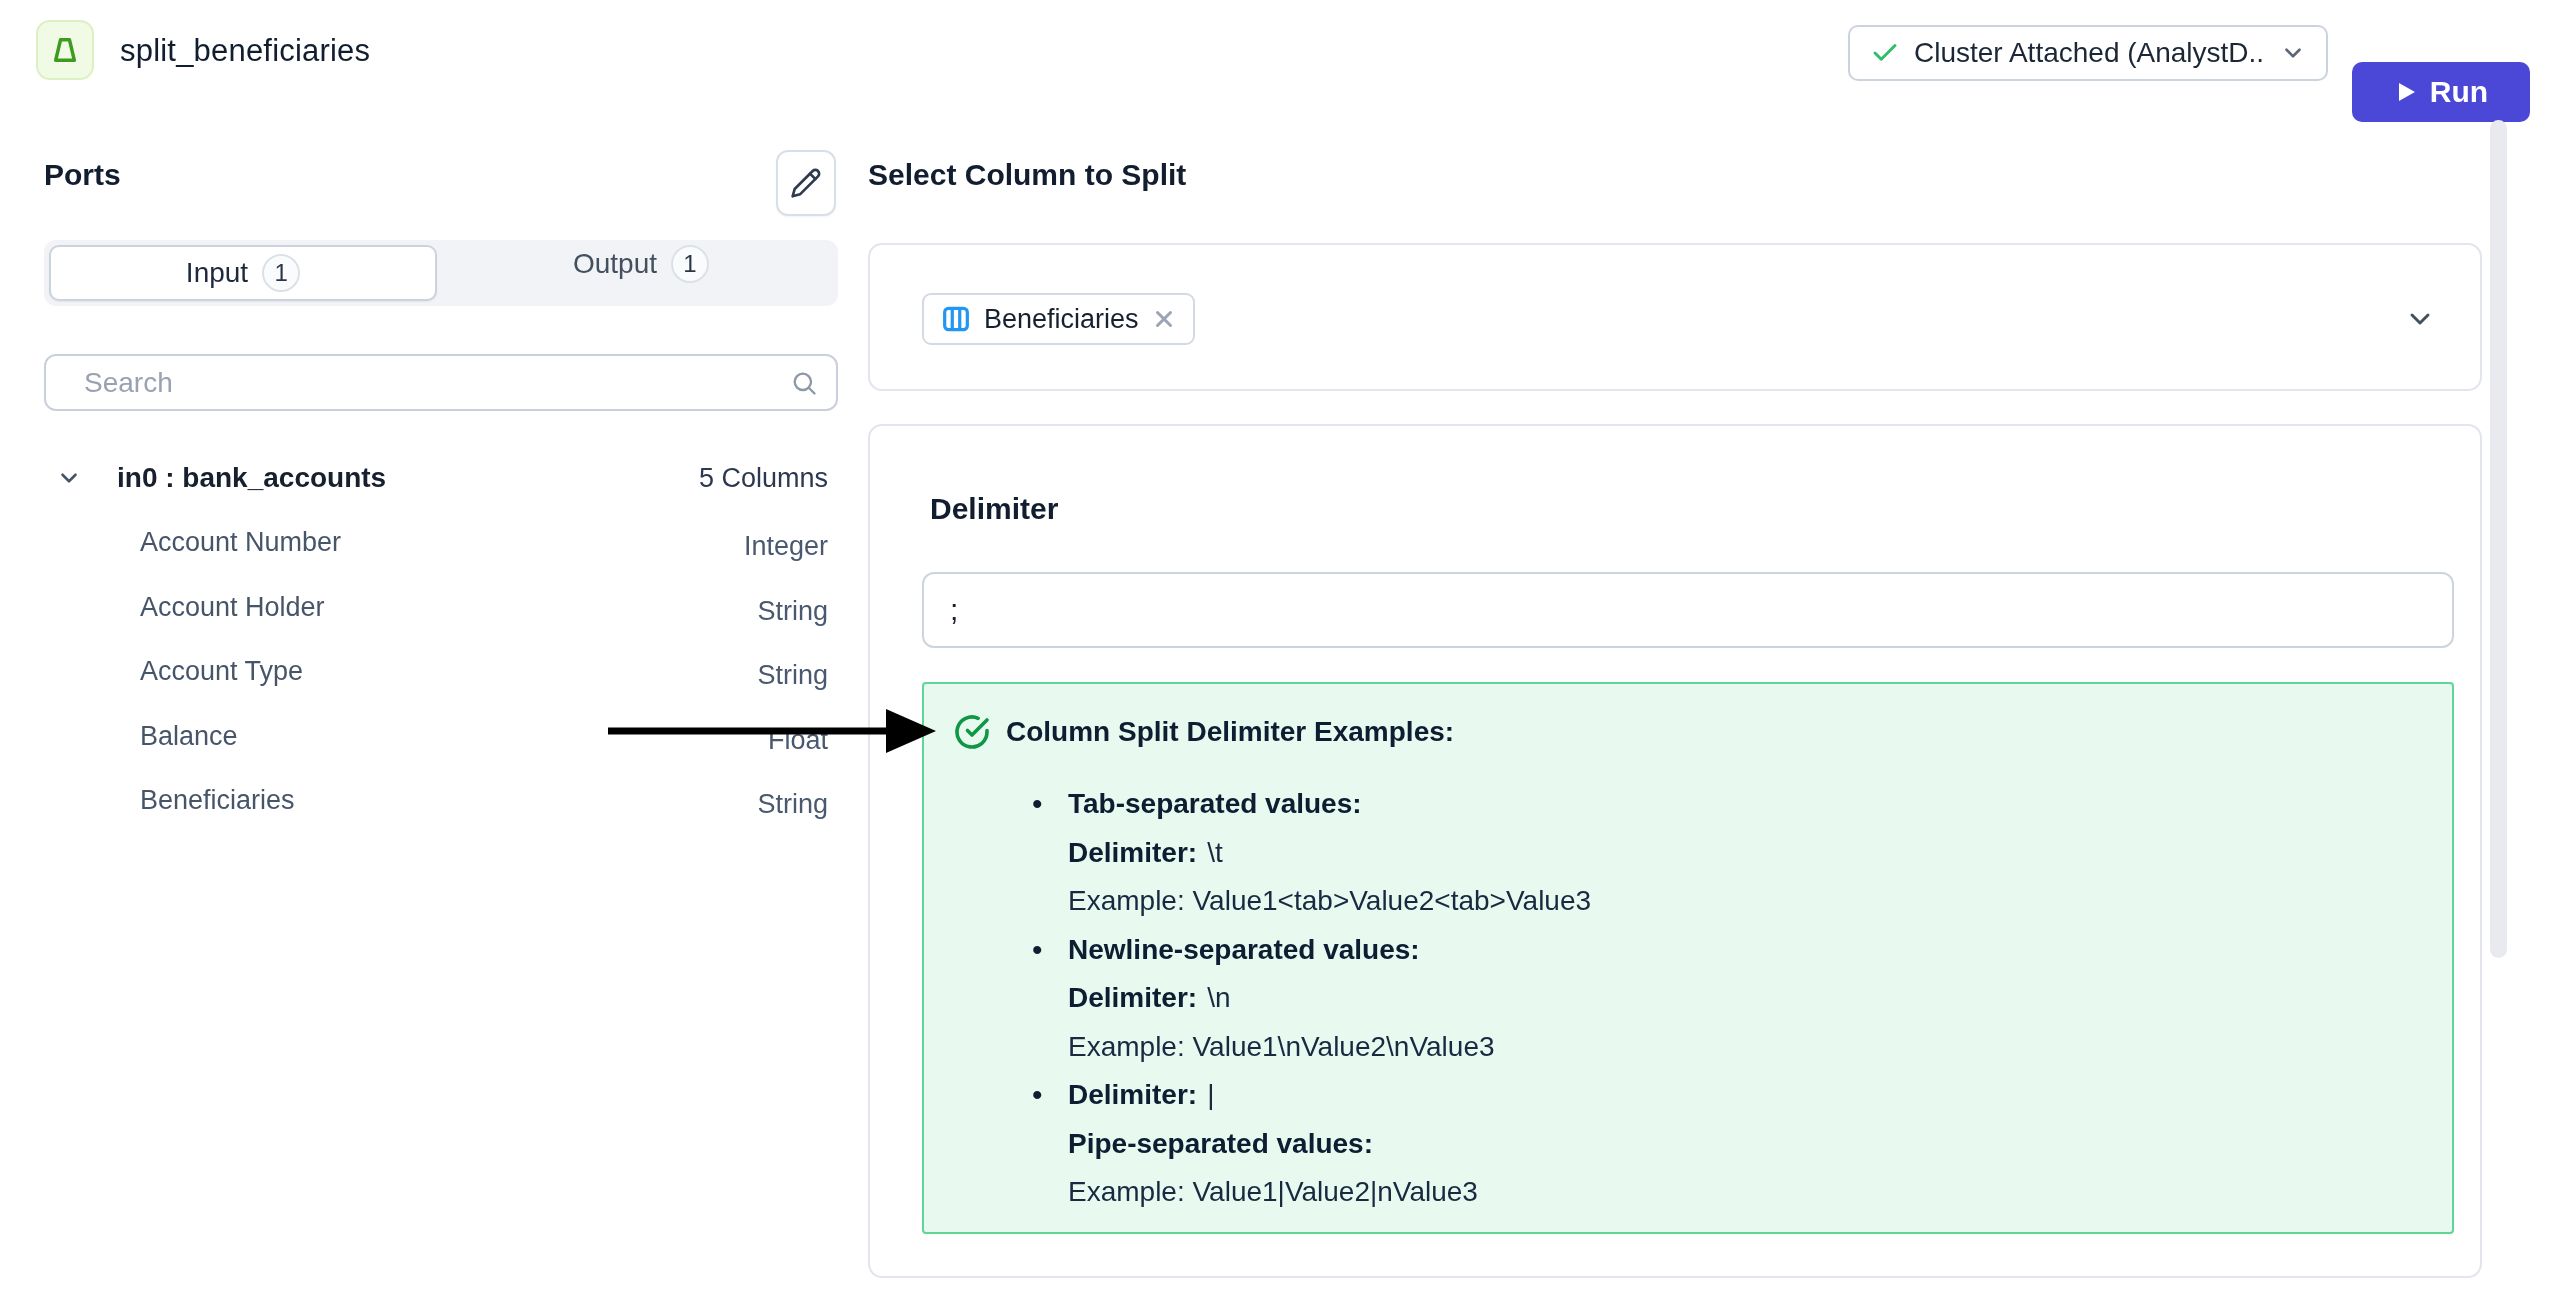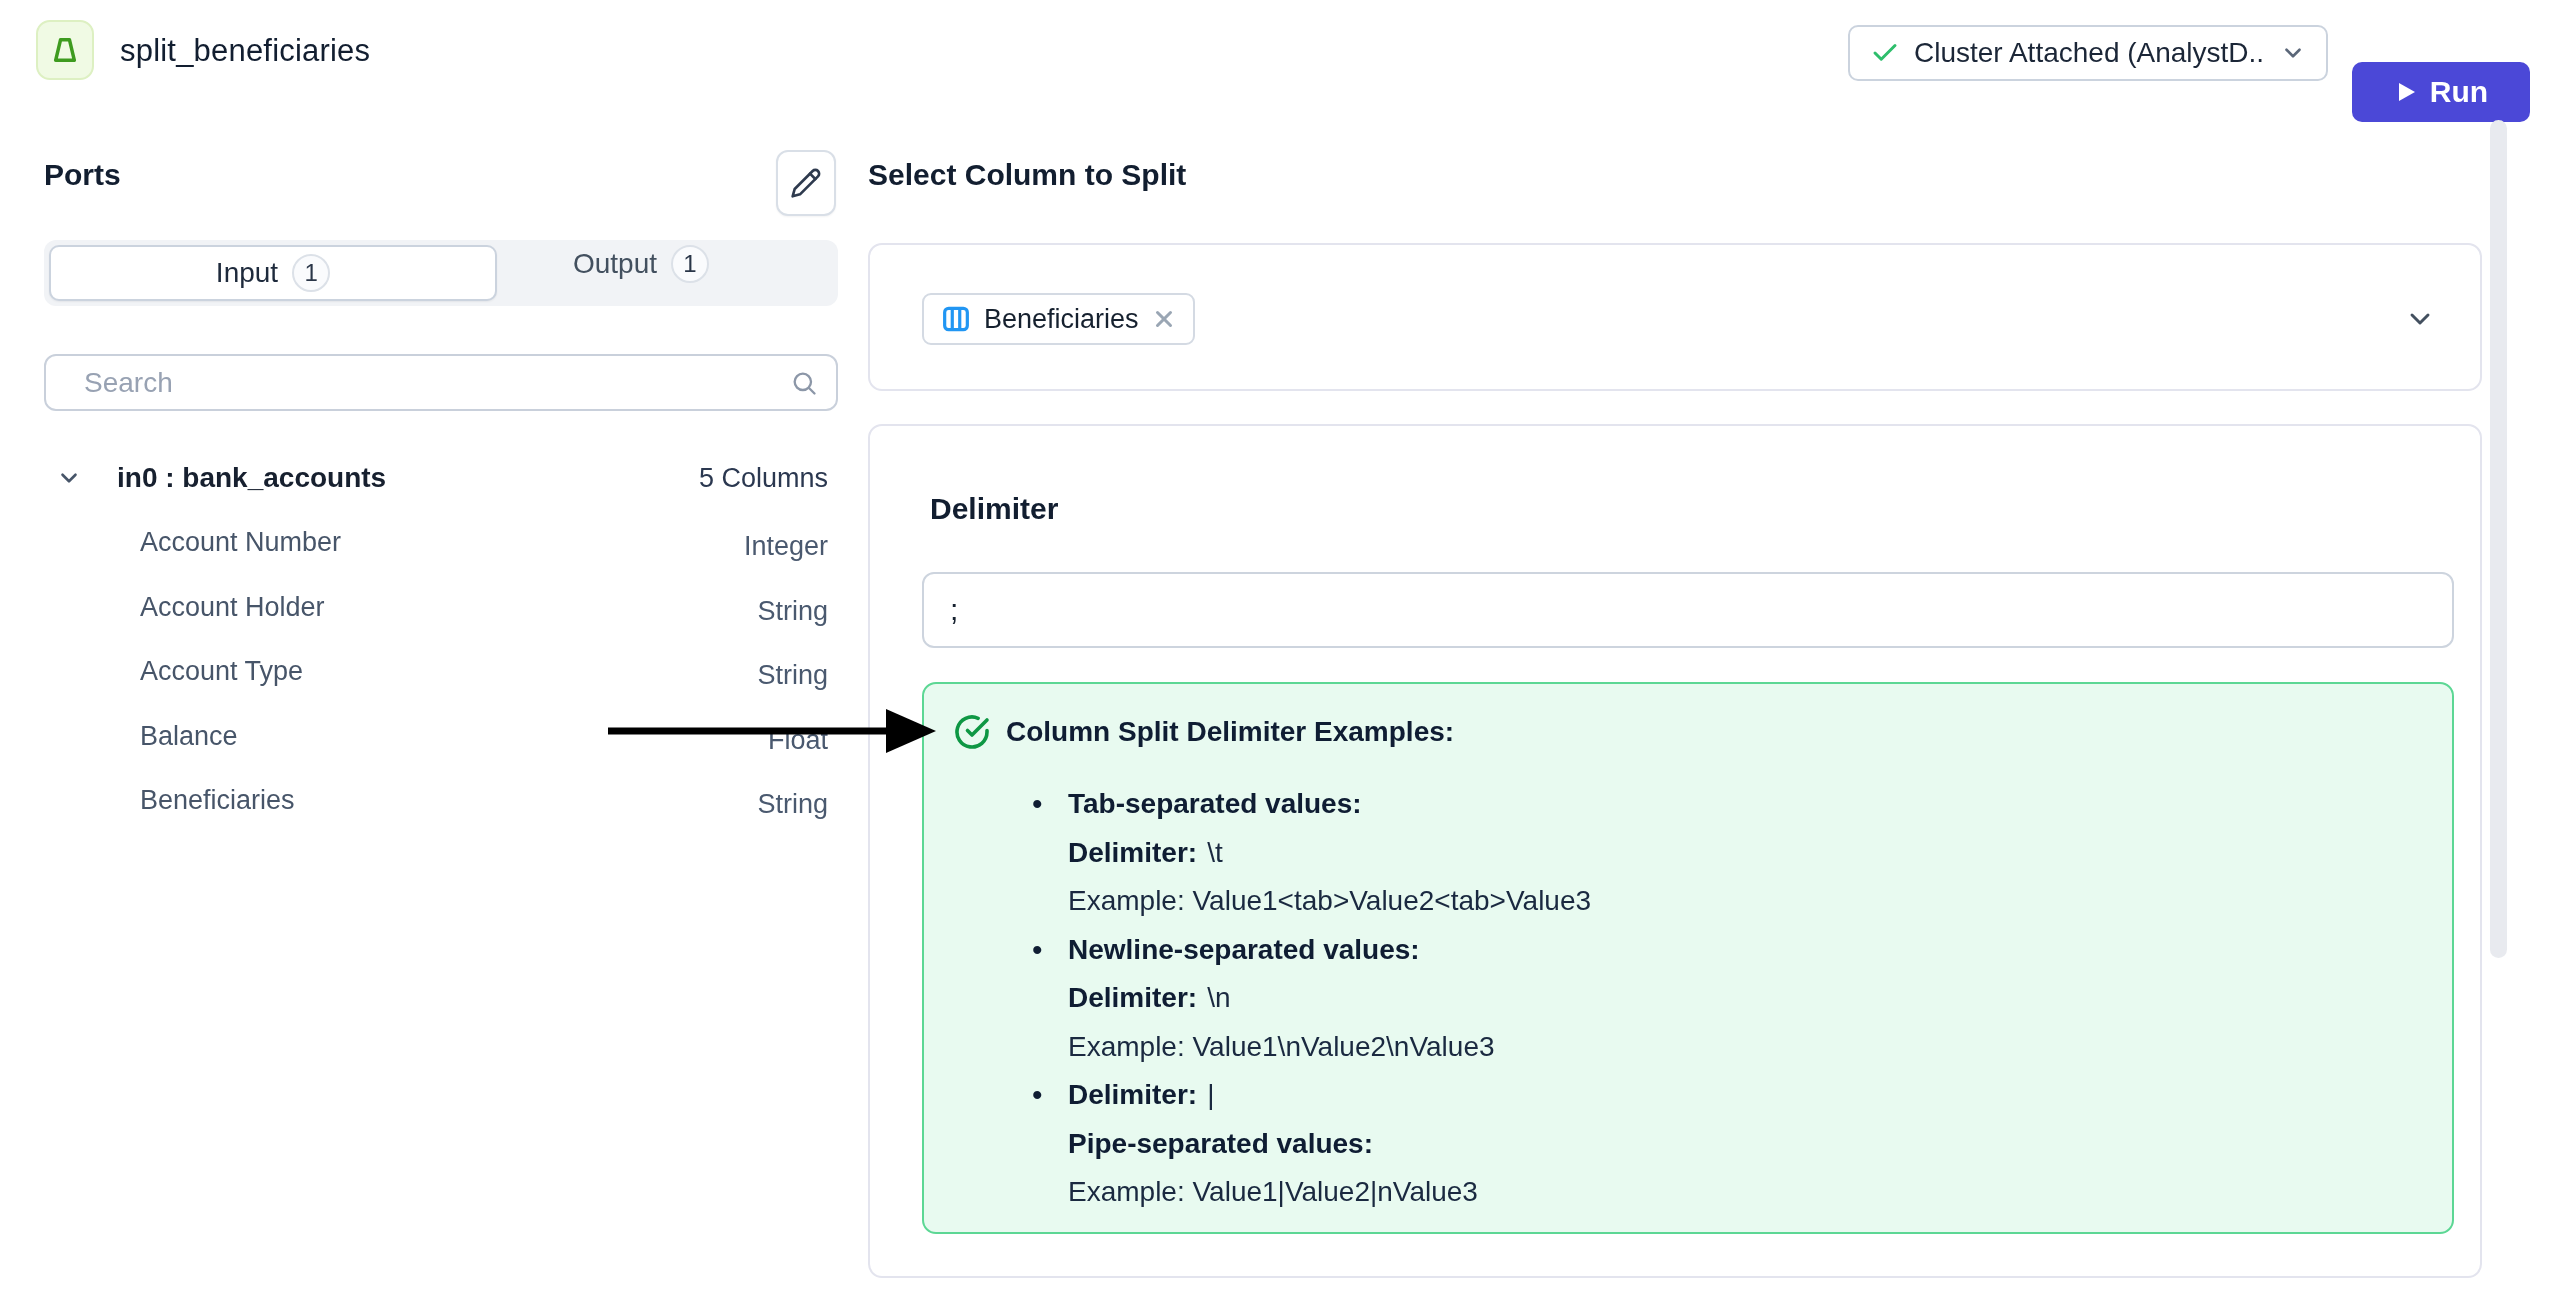--- a/index.html
+++ b/index.html
@@ -21,21 +21,21 @@
              border-radius:10px; display:flex; align-items:center; justify-content:center;
              gap:12px; cursor:pointer;margin-top:40px; }
   .run-btn .label { color:#fff; font-size:30px; font-weight:700; }
 
   
   .ports-title { left:44px; top:158px; font-size:30px; font-weight:700; color:#121E30; }
   .edit-btn { left:776px; top:150px; width:60px; height:66px; background:#fff;
               border:2px solid #D9DFE7; border-radius:12px; display:flex; align-items:center;
               justify-content:center; cursor:pointer; box-shadow:0 1px 2px rgba(16,24,40,.05); }
   .tabs { left:44px; top:240px; width:794px; height:66px; background:#F1F3F6; border-radius:12px; }
-  .tab-input { position:absolute; left:5px; top:5px; width:448px; height:56px; background:#fff;
+  .tab-input { position:absolute; left:5px; top:5px; width:388px; height:56px; background:#fff;
                border:2px solid #CBD3DE; border-radius:10px; display:flex; align-items:center;
                justify-content:center; gap:14px; cursor:pointer; box-shadow:0 1px 2px rgba(16,24,40,.06); }
   .tab-output { position:absolute; left:400px; top:0; right:0; height:48px; display:flex;
                 align-items:center; justify-content:center; gap:14px; cursor:pointer; }
   .tab-label { font-size:28px; font-weight:500; color:#1E2A3C; }
   .tab-output .tab-label { color:#43505F; }
   .count-badge { width:38px; height:38px; border-radius:50%; border:2px solid #DCE1E8;
                  background:#FAFBFD; display:flex; align-items:center; justify-content:center;
                  font-size:24px; color:#2A3648; }
   .search-box { left:44px; top:354px; width:794px; height:57px; }
@@ -65,21 +65,21 @@
   .chip .close { display:flex; cursor:pointer; }
   .card1 > .dd-chevron { position:absolute; right:44px; top:58px; }
 
   .card2 { left:868px; top:424px; width:1614px; height:854px; }
   .delim-title { position:absolute; left:60px; top:66px; font-size:30px; font-weight:700; color:#121E30; }
   .delim-input { position:absolute; left:52px; top:146px; width:1532px; height:76px; }
   .delim-input input { width:100%; height:100%; border:2px solid #CDD4DE; border-radius:12px;
                        font-size:30px; padding:0 26px; color:#16212F; outline:none;
                        font-family:"Liberation Sans", sans-serif; }
   .green-box { position:absolute; left:52px; top:256px; width:1532px; height:552px;
-               background:#E8FAF0; border:2px solid #5CD794; border-radius:14px;
+               background:#E8FAF0; border:2px solid #5CD794; border-radius:4px;
                padding:30px 30px 0 30px; }
   .gb-head { display:flex; align-items:center; gap:16px; }
   .gb-title { font-size:28px; font-weight:700; color:#0F1D33; }
   .gb-list { list-style:none; margin-top:30px; padding-left:114px; }
   .gb-list li { position:relative; }
   .gb-list li::before { content:"\2022"; position:absolute; left:-36px; top:0; line-height:48.5px;
                         font-size:30px; color:#0F1D33; }
   .gb-line { line-height:48.5px; font-size:28px; color:#1A2940; }
   .gb-line b { font-weight:700; color:#0F1D33; }
   .gb-line .dval { margin-left:10px; font-weight:400; color:#1A2940; }

